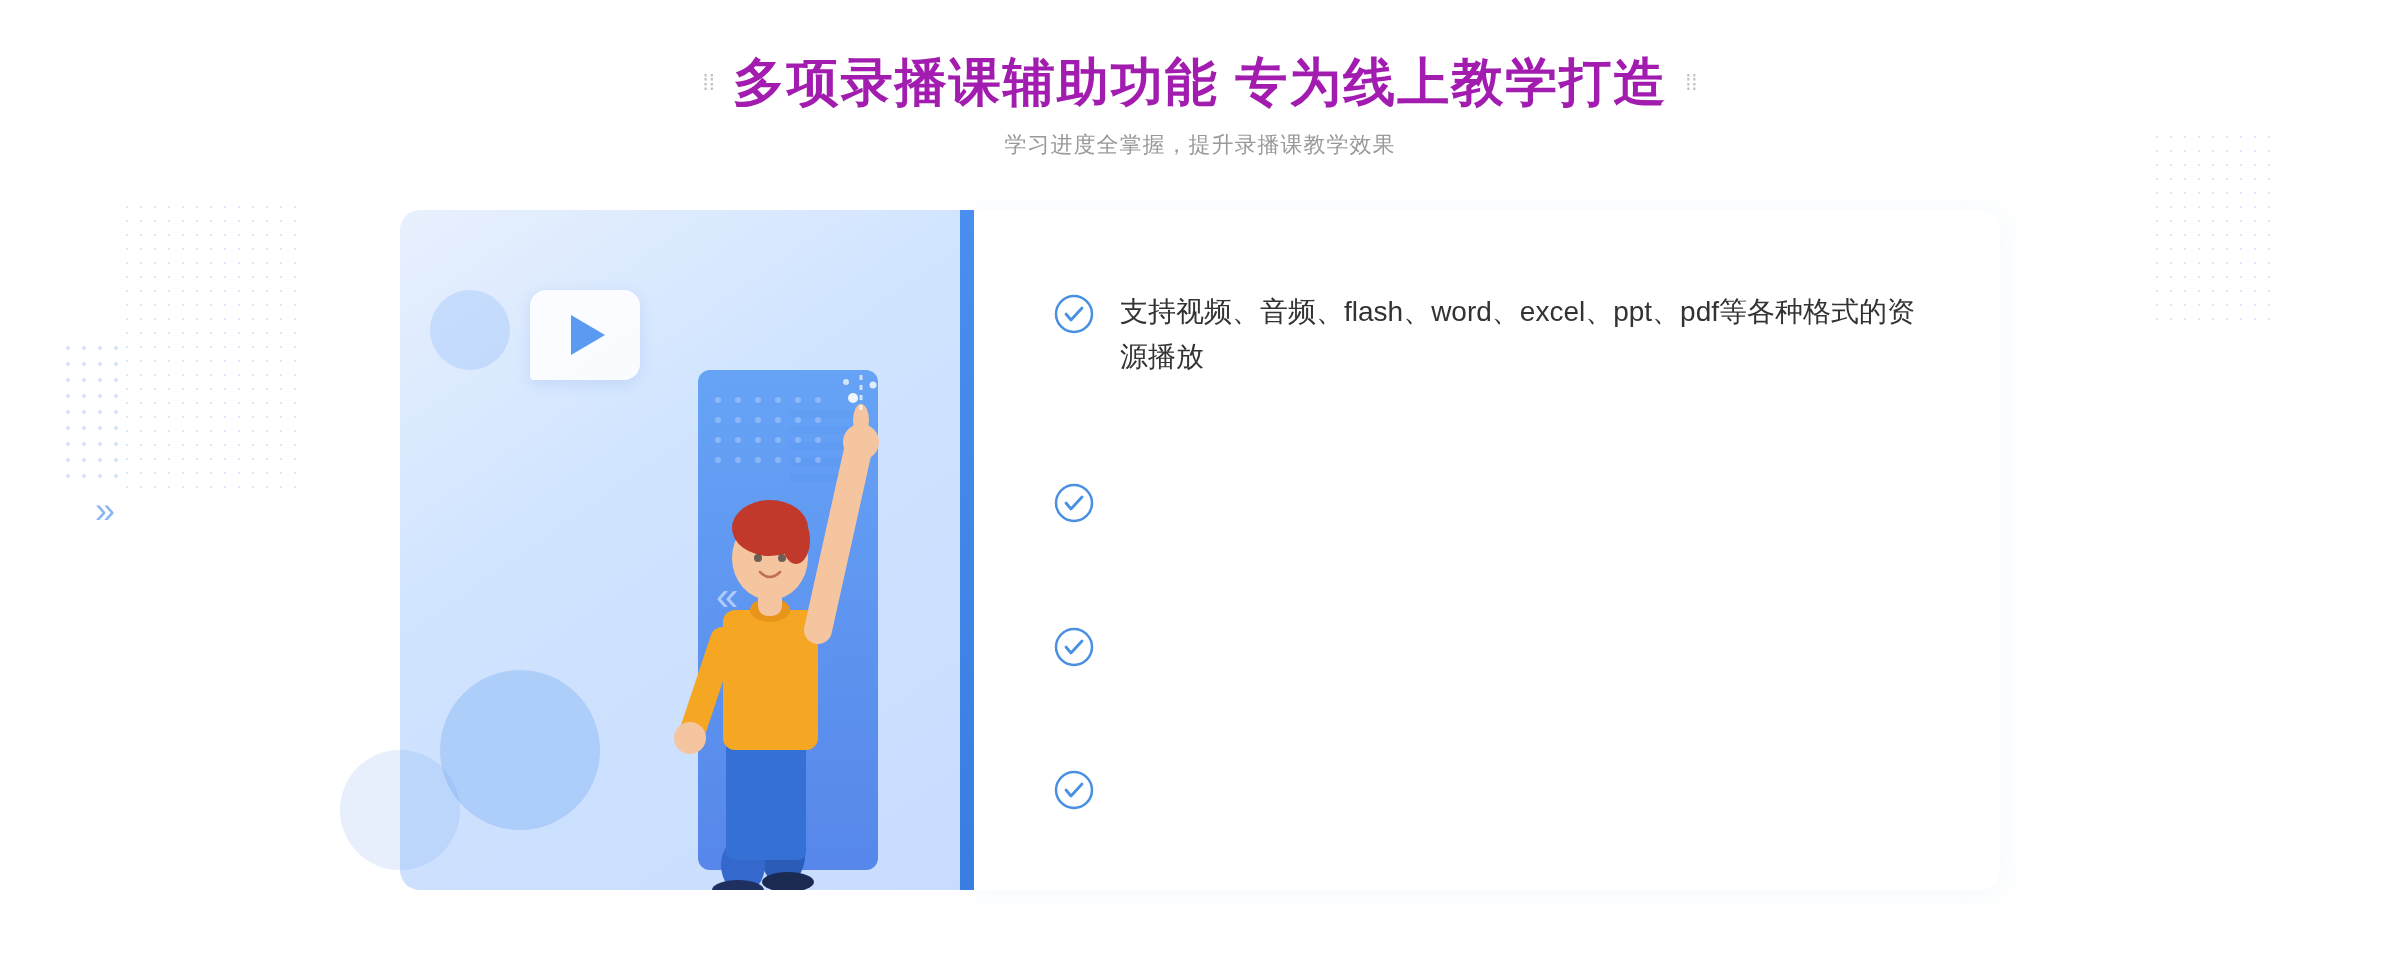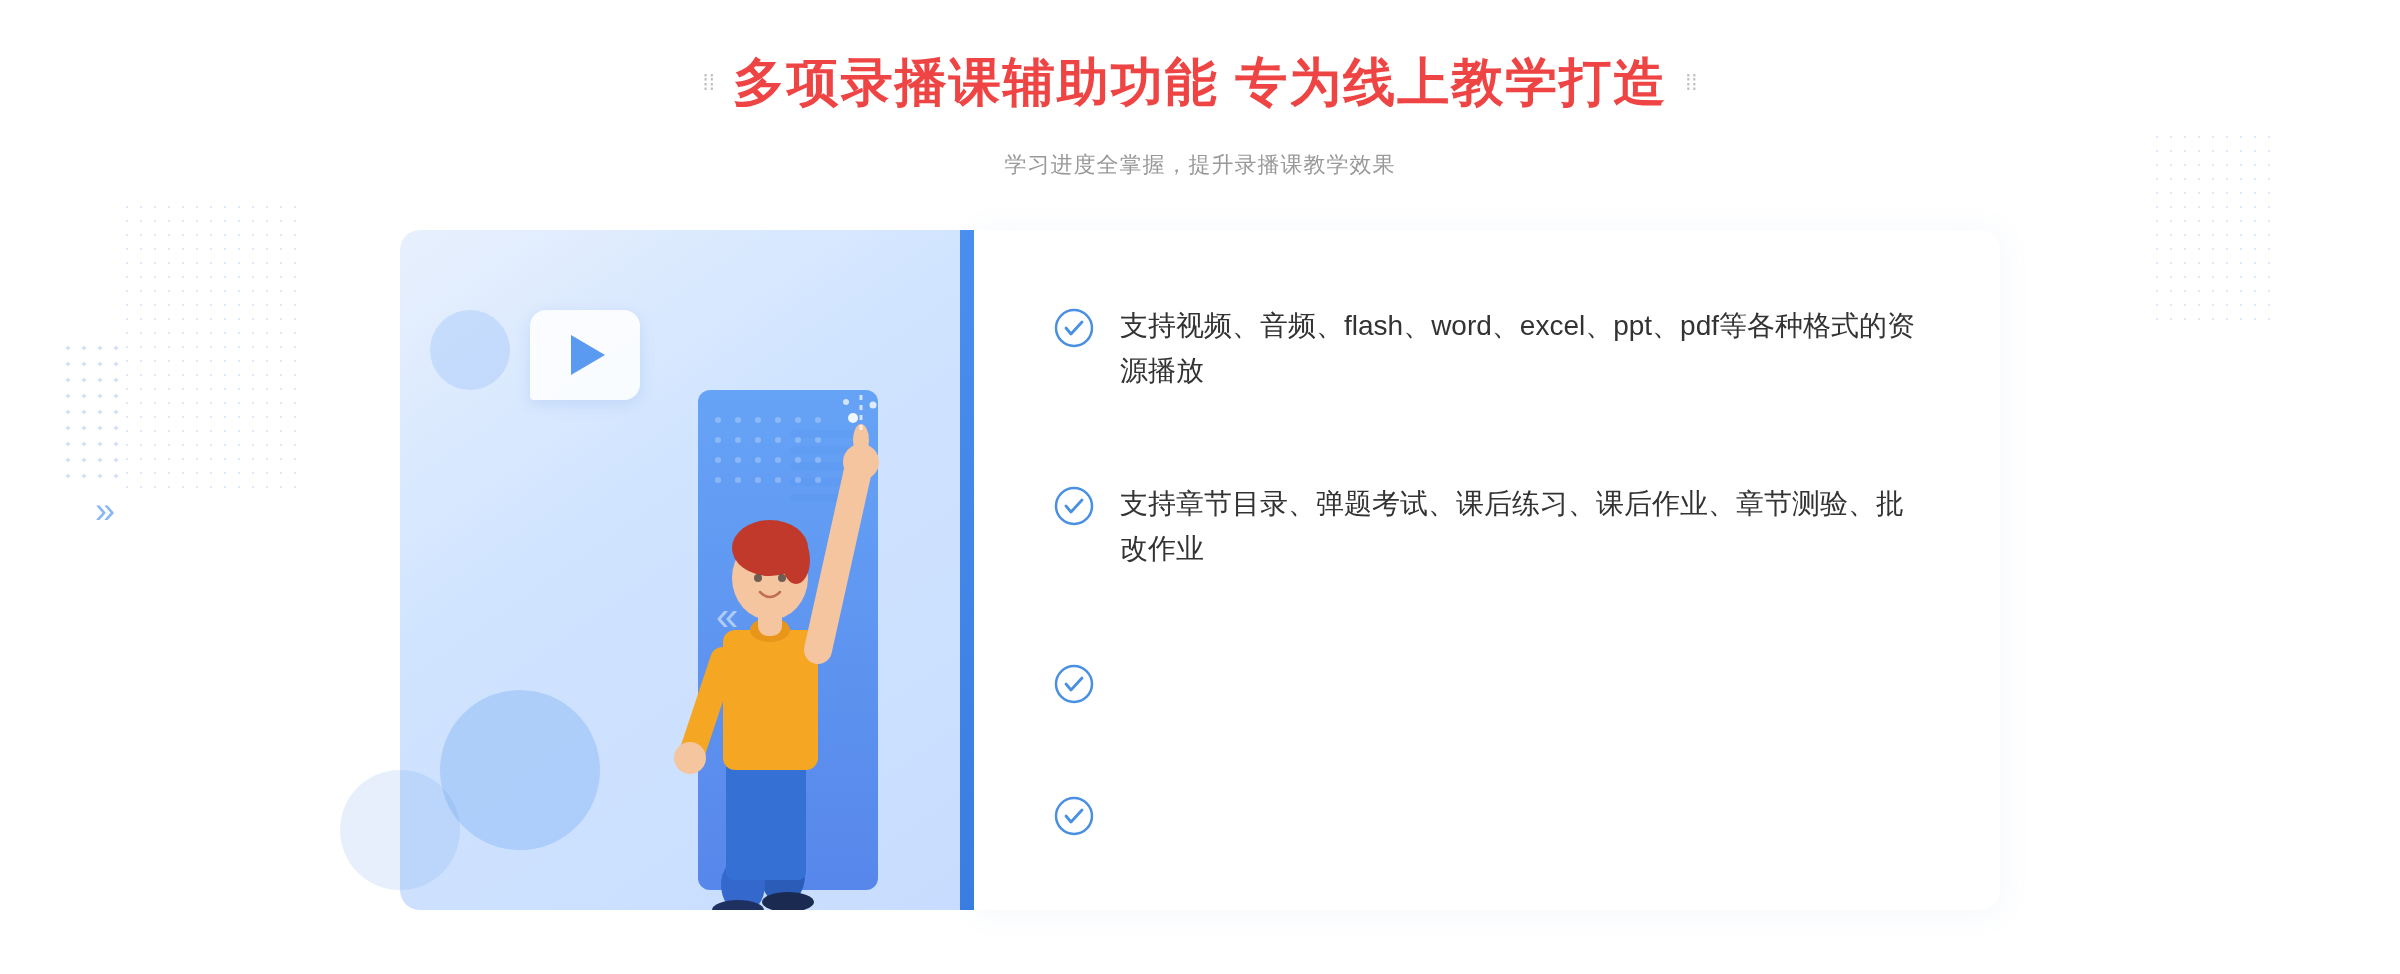--- a/index.html
+++ b/index.html
@@ -78,28 +78,28 @@
       display: flex;
       align-items: center;
       gap: 4px;
       color: #c0c0c0;
       font-size: 22px;
     }
 
     .header-title {
       font-size: 52px;
       font-weight: 700;
-      color: #ef4444;
+      color: #a21caf;
       letter-spacing: 2px;
     }
 
     .header-subtitle {
       font-size: 22px;
       color: #999;
-      margin-top: 32px;
+      margin-top: 12px;
       letter-spacing: 1px;
       font-weight: 400;
     }
 
     
     .main-content {
       display: flex;
       width: 1600px;
       gap: 0;
       align-items: stretch;
@@ -404,21 +404,20 @@
           <polyline points="12,20 17,26 28,14" fill="none" stroke="#4a90e2" stroke-width="2.8" stroke-linecap="round" stroke-linejoin="round"></polyline>
         </svg>
         <span class="feature-text">支持视频、音频、flash、word、excel、ppt、pdf等各种格式的资源播放</span>
       </div>
 
       <div class="feature-item">
         <svg class="check-icon" viewBox="0 0 40 40" xmlns="http://www.w3.org/2000/svg">
           <circle cx="20" cy="20" r="18" fill="none" stroke="#4a90e2" stroke-width="2.5"></circle>
           <polyline points="12,20 17,26 28,14" fill="none" stroke="#4a90e2" stroke-width="2.8" stroke-linecap="round" stroke-linejoin="round"></polyline>
         </svg>
-        <span class="feature-text">支持章节目录、弹题考试、课后练习、课后作业、章节测验、批改作业</span>
       </div>
 
       <div class="feature-item">
         <svg class="check-icon" viewBox="0 0 40 40" xmlns="http://www.w3.org/2000/svg">
           <circle cx="20" cy="20" r="18" fill="none" stroke="#4a90e2" stroke-width="2.5"></circle>
           <polyline points="12,20 17,26 28,14" fill="none" stroke="#4a90e2" stroke-width="2.8" stroke-linecap="round" stroke-linejoin="round"></polyline>
         </svg>
       </div>
 
       <div class="feature-item">

